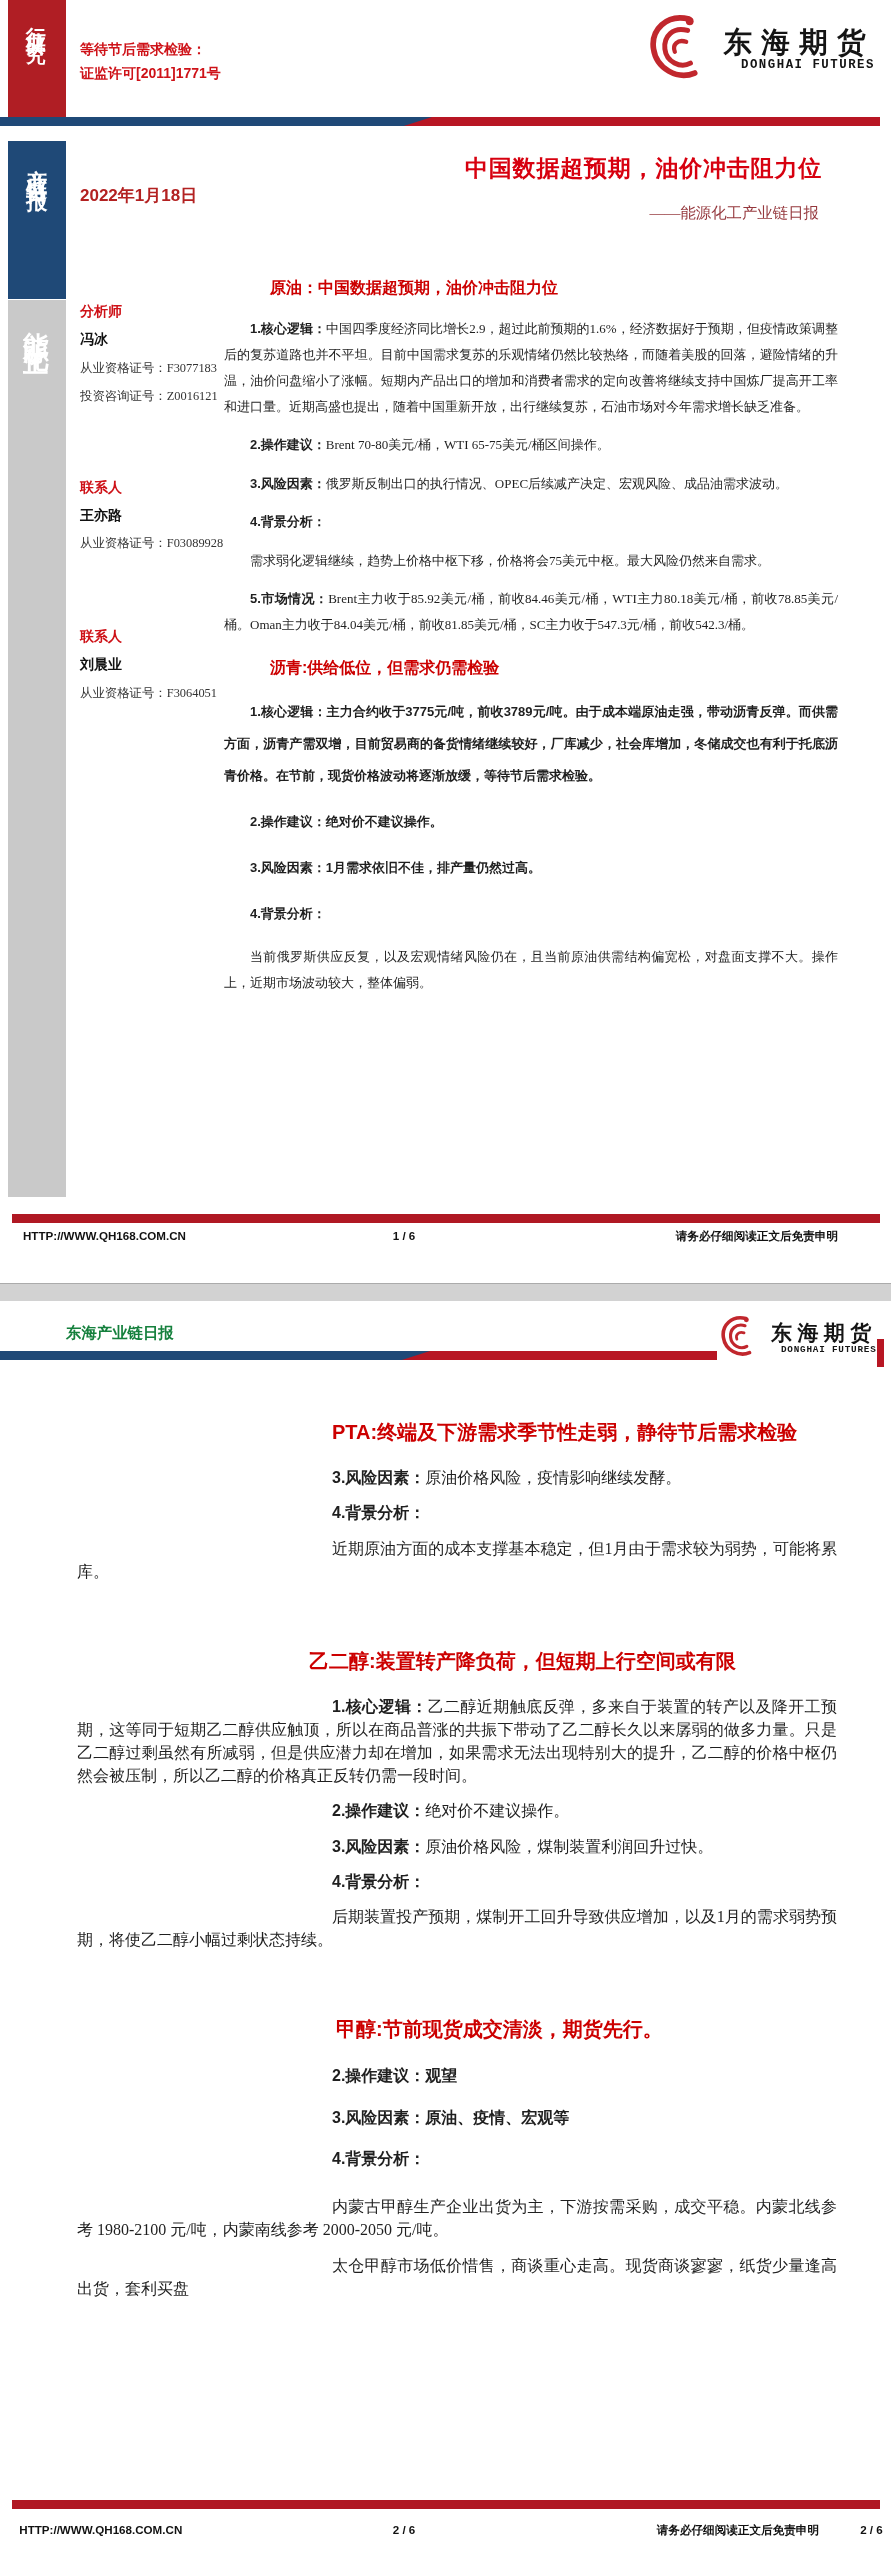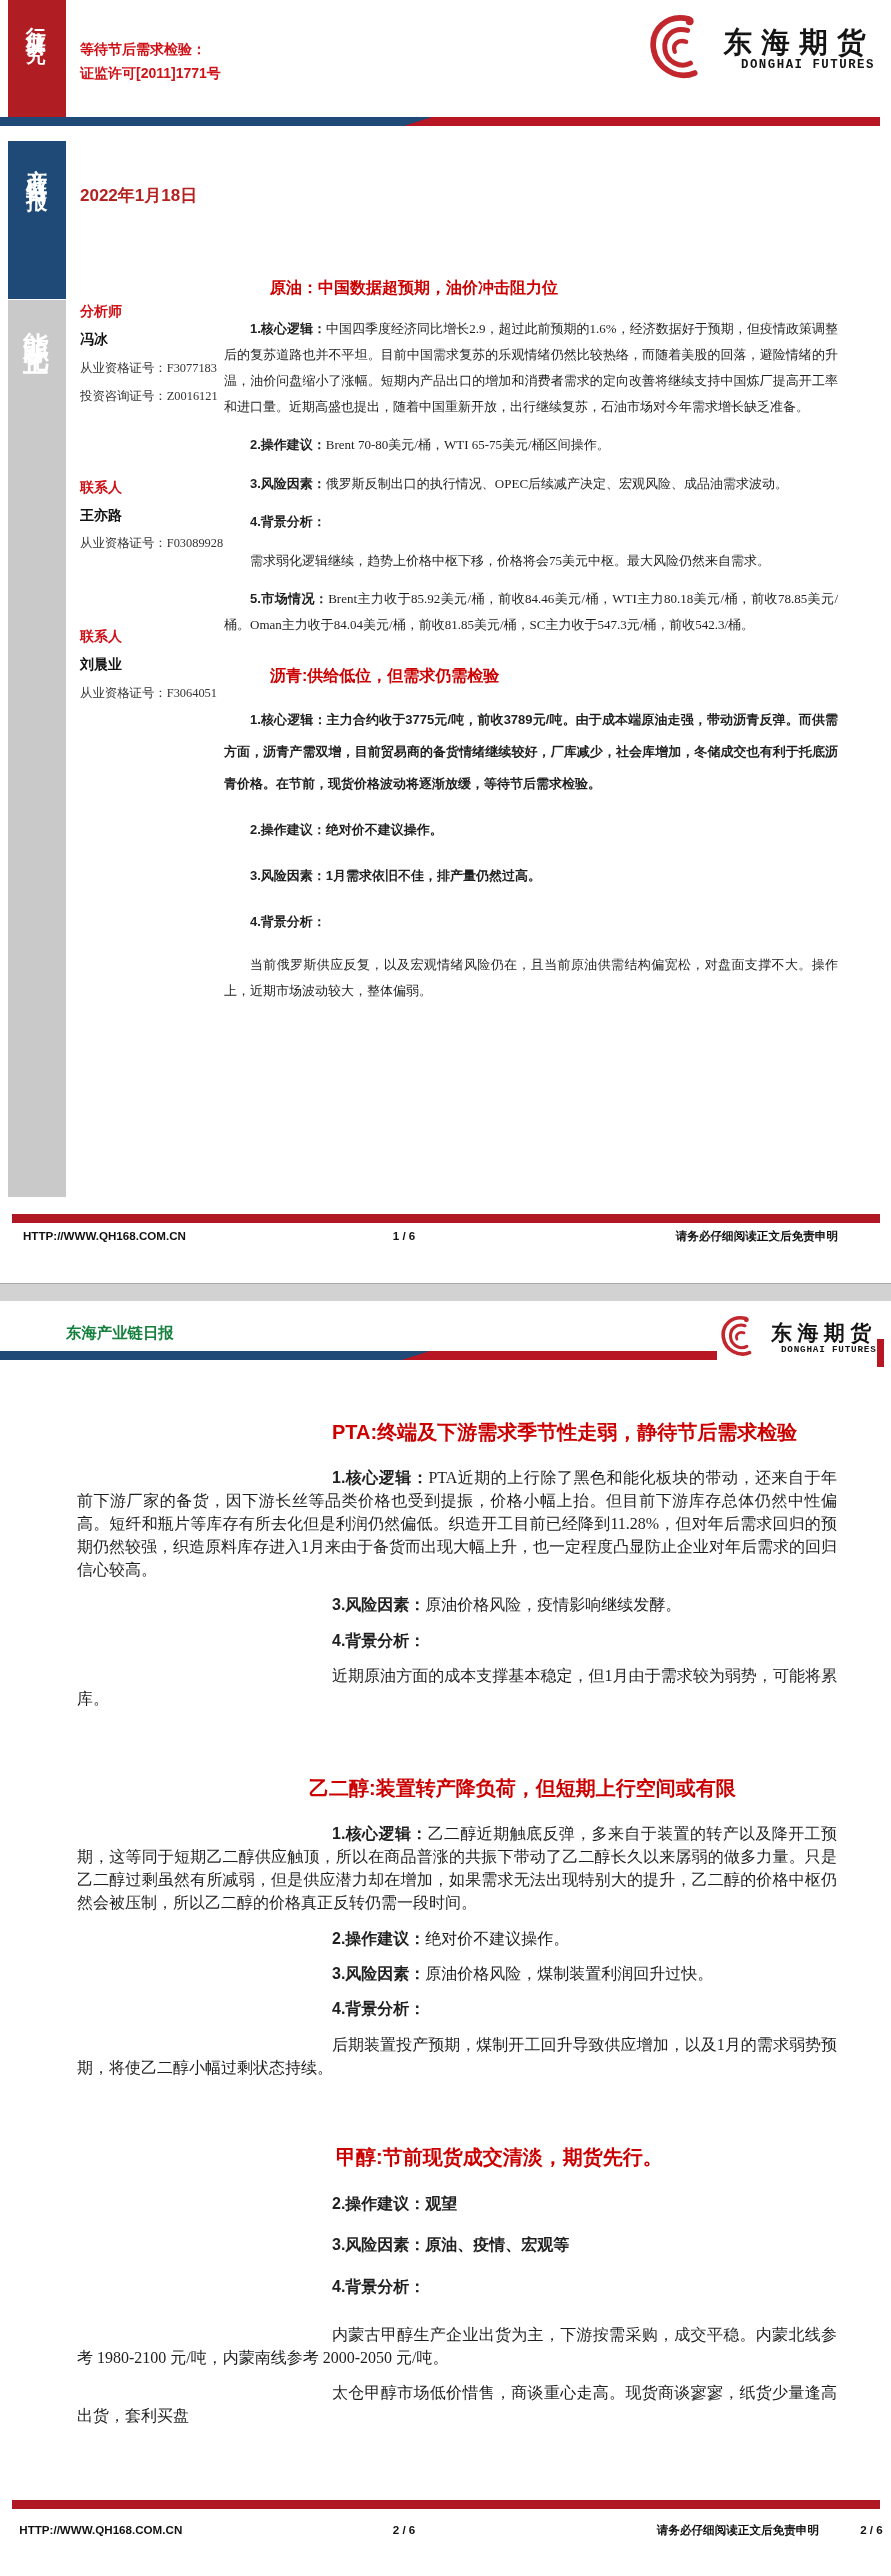--- a/index.html
+++ b/index.html
@@ -58,21 +58,21 @@
   .people .cred{color:#333;margin-top:10.8px;line-height:17px;}
   .grp2{margin-top:74px;}
   .grp3{margin-top:76px;}
 
   
   .main1{left:224px;top:278px;width:614px;}
   .sec-h1{color:#CC0000;font-weight:bold;font-size:16px;margin:0 0 17px 46px;
           font-family:"Liberation Sans","DejaVu Sans",sans-serif;}
   .main1 p{margin:0 0 12.4px 0;text-align:justify;text-indent:2em;font-size:13px;line-height:26px;}
   .main1 p b{font-family:"Liberation Sans","DejaVu Sans",sans-serif;font-weight:bold;}
-  .main1 .asphalt{margin-top:28px;}
+  .main1 .asphalt{margin-top:20px;}
   .main1 p.sans{font-family:"Liberation Sans","DejaVu Sans",sans-serif;font-weight:600;line-height:32px;margin-bottom:14px;}
 
   
   .main2{left:77px;top:116px;width:760px;}
   .sec-h2{color:#CC0000;font-weight:bold;font-size:20px;margin:0 0 20px 255px;
           font-family:"Liberation Sans","DejaVu Sans",sans-serif;}
   .sec-h2.meg{margin-left:232px;margin-top:65px;}
   .sec-h2.meoh{margin-left:259px;margin-top:65px;}
   .main2 p{margin:0 0 12.4px 0;text-align:justify;text-indent:255px;font-size:16px;line-height:23px;}
   .main2 p b{font-family:"Liberation Sans","DejaVu Sans",sans-serif;font-weight:bold;}
@@ -123,20 +123,24 @@
     <div class="blue" style="width:432px;"></div>
     <div class="red" style="left:403px;width:477px;"></div>
   </div>
 
   <div class="tagbox tag-blue">
     <span class="vtext">产业链日报</span>
   </div>
 
   <div class="abs date">2022年1月18日</div>
 
+  <div class="abs titlebox">
+    <div class="doc-title">中国数据超预期，油价冲击阻力位</div>
+    <div class="doc-subtitle">——能源化工产业链日报</div>
+  </div>
 
   <div class="tagbox tag-gray">
     <span class="vtext">能源化工</span>
   </div>
 
   <div class="abs people">
     <div>
       <div class="role">分析师</div>
       <div class="name">冯冰</div>
       <div class="cred">从业资格证号：F3077183</div>
@@ -198,21 +202,20 @@
       </span>
       <span class="logo-txt">
         <span class="logo-cn">东海期货</span>
         <span class="logo-en">DONGHAI FUTURES</span>
       </span>
     </div>
     <div class="redcap" style="right:7.7px;top:36px;width:7px;height:28px;"></div>
 
     <div class="abs main2">
       <div class="sec-h2">PTA:终端及下游需求季节性走弱，静待节后需求检验</div>
-      <p><b>1.核心逻辑：</b><span>PTA近期的上行除了黑色和能化板块的带动，还来自于年前下游厂家的备货，因下游长丝等品类价格也受到提振，价格小幅上抬。但目前下游库存总体仍然中性偏高。短纤和瓶片等库存有所去化但是利润仍然偏低。织造开工目前已经降到11.28%，但对年后需求回归的预期仍然较强，织造原料库存进入1月来由于备货而出现大幅上升，也一定程度凸显防止企业对年后需求的回归信心较高。</span></p>
       <p><b>3.风险因素：</b><span>原油价格风险，疫情影响继续发酵。</span></p>
       <p><b>4.背景分析：</b><span></span></p>
       <p><b></b><span>近期原油方面的成本支撑基本稳定，但1月由于需求较为弱势，可能将累库。</span></p>
 
       <div class="sec-h2 meg">乙二醇:装置转产降负荷，但短期上行空间或有限</div>
       <p><b>1.核心逻辑：</b><span>乙二醇近期触底反弹，多来自于装置的转产以及降开工预期，这等同于短期乙二醇供应触顶，所以在商品普涨的共振下带动了乙二醇长久以来孱弱的做多力量。只是乙二醇过剩虽然有所减弱，但是供应潜力却在增加，如果需求无法出现特别大的提升，乙二醇的价格中枢仍然会被压制，所以乙二醇的价格真正反转仍需一段时间。</span></p>
       <p><b>2.操作建议：</b><span>绝对价不建议操作。</span></p>
       <p><b>3.风险因素：</b><span>原油价格风险，煤制装置利润回升过快。</span></p>
       <p><b>4.背景分析：</b><span></span></p>
       <p><b></b><span>后期装置投产预期，煤制开工回升导致供应增加，以及1月的需求弱势预期，将使乙二醇小幅过剩状态持续。</span></p>

